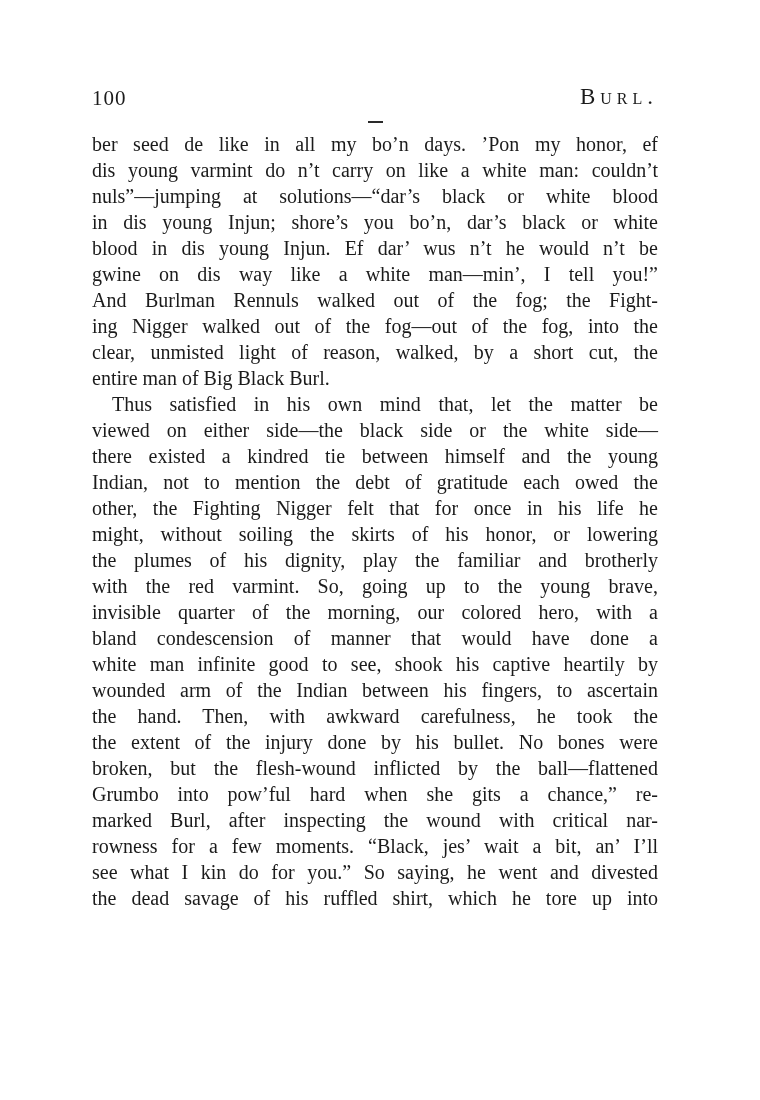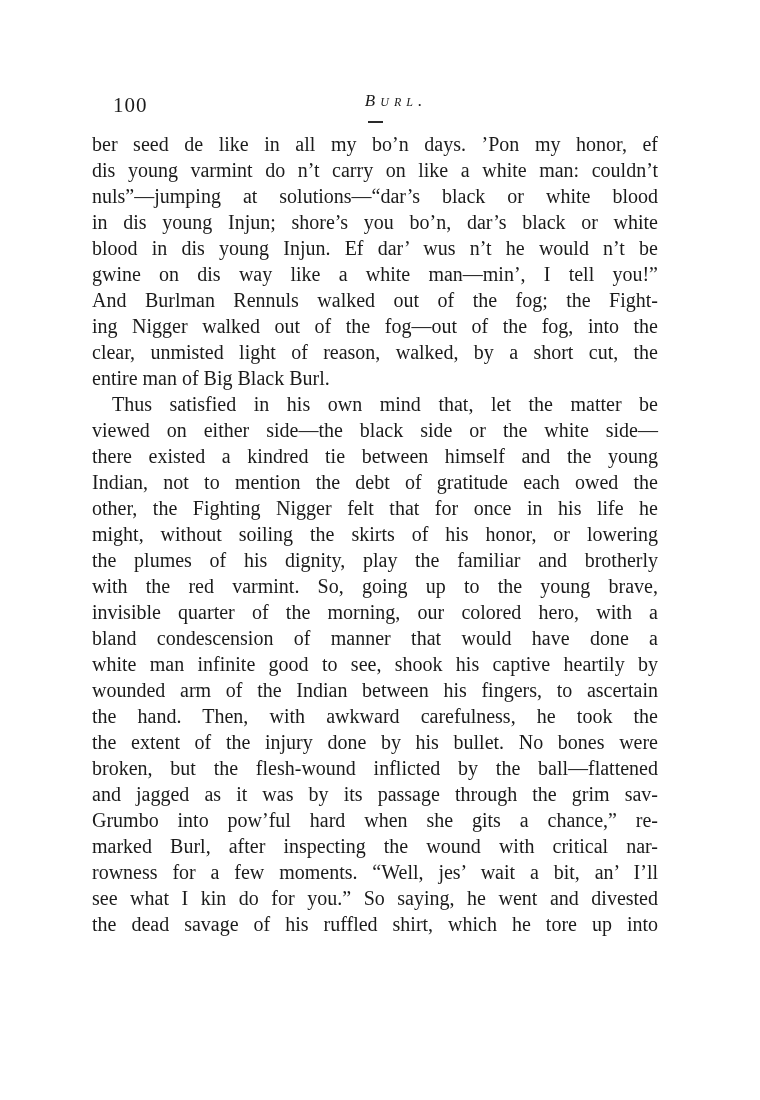--- a/index.html
+++ b/index.html
@@ -12,41 +12,39 @@
     width: 760px;
     height: 1100px;
     background: #ffffff;
     overflow: hidden;
     font-family: "Liberation Serif", serif;
     color: #1b1b1b;
   }
   .header-row {
     position: absolute;
     left: 92px;
-    top: 91px;
+    top: 84px;
     width: 566px;
     height: 32px;
-    margin-left: 21px;
   }
   .page-number {
     position: absolute;
     left: 0;
     top: 2px;
     font-size: 21px;
     letter-spacing: 1px;
   }
   .running-title {
     position: absolute;
     left: 0;
     right: 0;
     top: 0;
-    text-align: center;
-    font-style: italic;
+    text-align: right;
     font-variant: small-caps;
-    font-size: 17px;
+    font-size: 23px;
     letter-spacing: 5px;
   }
   .title-rule {
     position: absolute;
     left: 368px;
     top: 121px;
     width: 15px;
     height: 2px;
     background: #2a2a2a;
   }
@@ -100,21 +98,20 @@
         <div class="line">might, without soiling the skirts of his honor, or lowering</div>
         <div class="line">the plumes of his dignity, play the familiar and brotherly</div>
         <div class="line">with the red varmint. So, going up to the young brave,</div>
         <div class="line">invisible quarter of the morning, our colored hero, with a</div>
         <div class="line">bland condescension of manner that would have done a</div>
         <div class="line">white man infinite good to see, shook his captive heartily by</div>
         <div class="line">wounded arm of the Indian between his fingers, to ascertain</div>
         <div class="line">the hand. Then, with awkward carefulness, he took the</div>
         <div class="line">the extent of the injury done by his bullet. No bones were</div>
         <div class="line">broken, but the flesh-wound inflicted by the ball—flattened</div>
-        <div class="line">and jagged as it was by its passage through the grim sav-</div>
         <div class="line">Grumbo into pow’ful hard when she gits a chance,” re-</div>
         <div class="line">marked Burl, after inspecting the wound with critical nar-</div>
-        <div class="line">rowness for a few moments. “Well, jes’ wait a bit, an’ I’ll</div>
+        <div class="line">rowness for a few moments. “Black, jes’ wait a bit, an’ I’ll</div>
         <div class="line">see what I kin do for you.” So saying, he went and divested</div>
         <div class="line">the dead savage of his ruffled shirt, which he tore up into</div>
       </div>
     </div>
 </div>
 
 </body></html>

